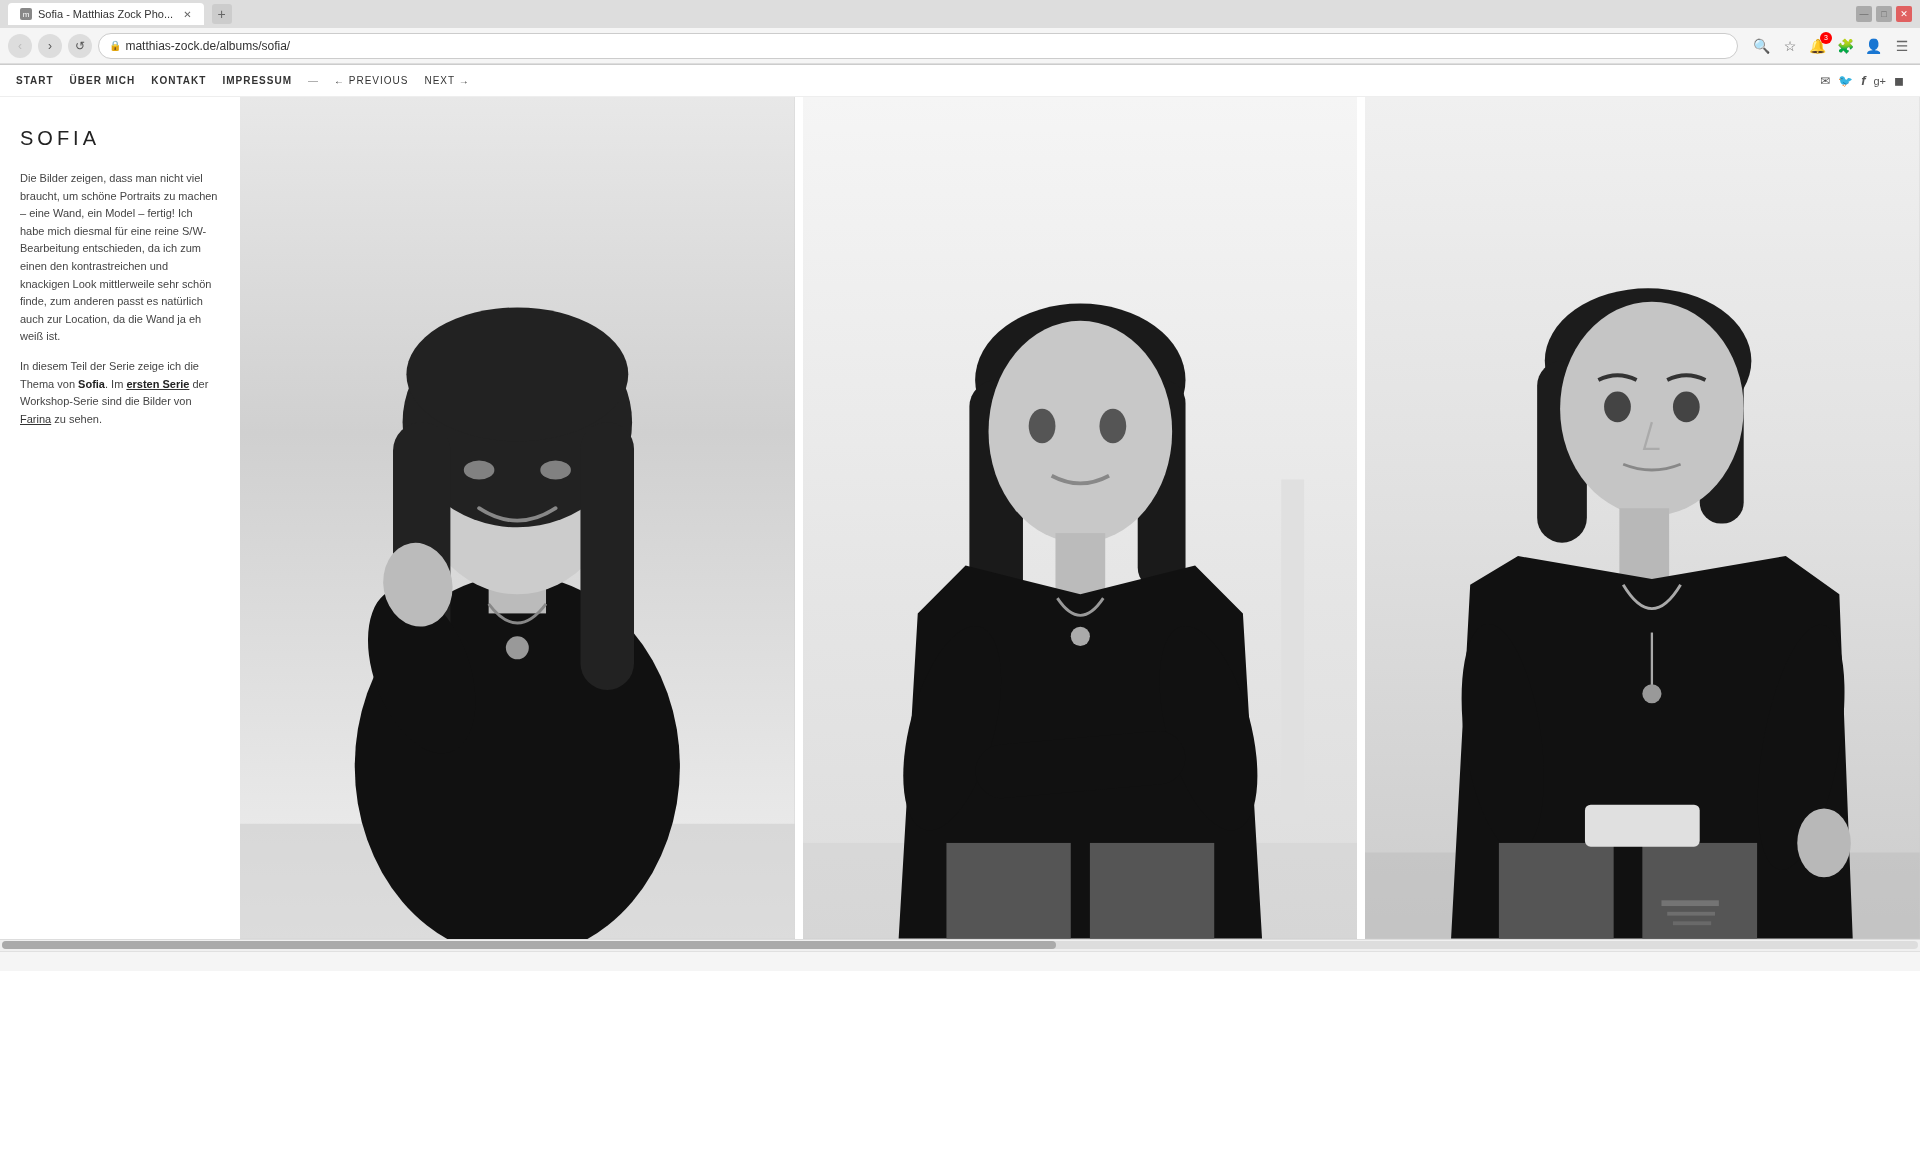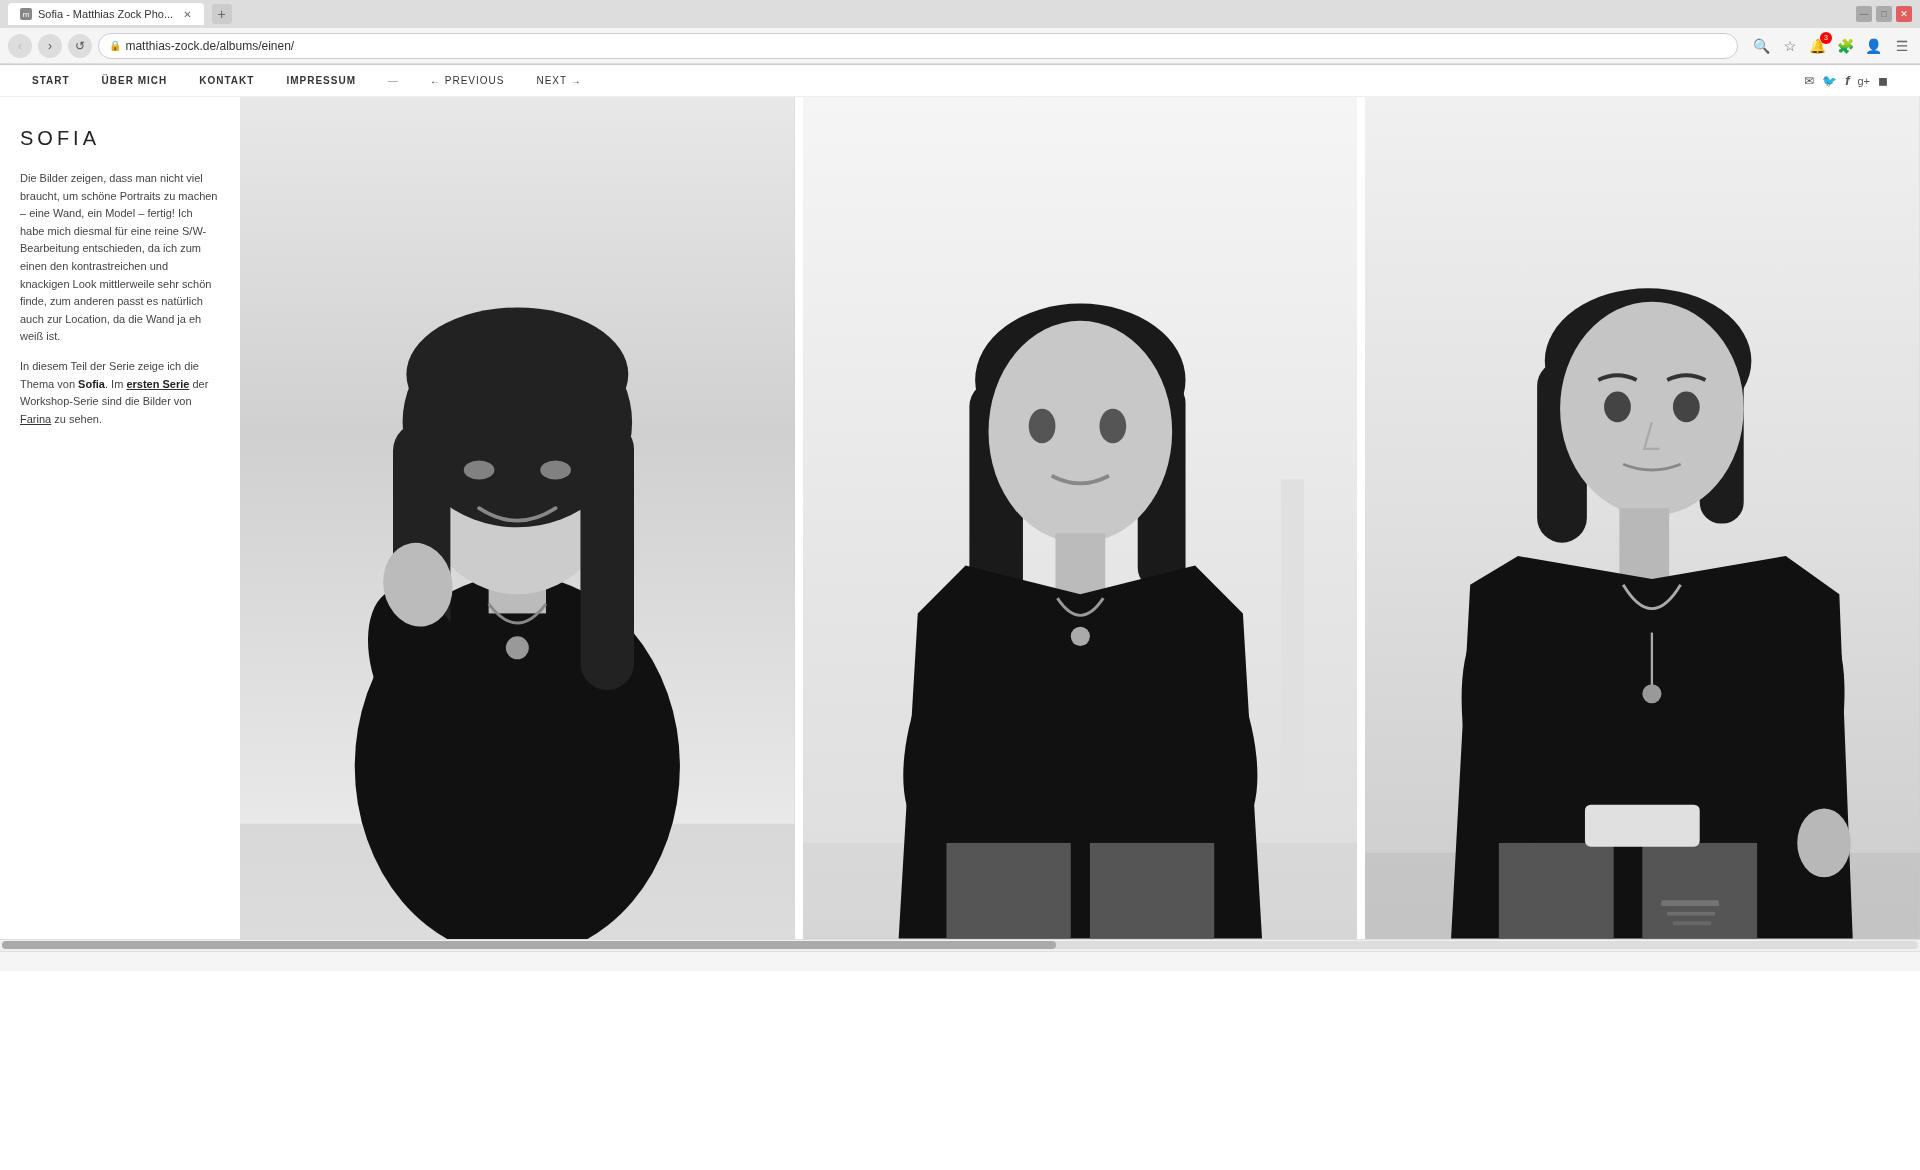--- a/index.html
+++ b/index.html
@@ -147,24 +147,24 @@
       width: 12px;
       height: 12px;
       border-radius: 50%;
       display: flex;
       align-items: center;
       justify-content: center;
     }
 
     
     .site-nav {
-      padding: 8px 32px;
-      display: flex;
-      align-items: center;
-      gap: 32px;
+      padding: 8px 16px;
+      display: flex;
+      align-items: center;
+      gap: 16px;
       border-bottom: 1px solid #eee;
     }
     .site-nav-link {
       font-size: 10px;
       font-weight: bold;
       text-transform: uppercase;
       letter-spacing: 1px;
       color: #333;
       text-decoration: none;
       cursor: pointer;
@@ -332,21 +332,21 @@
       <div class="window-btn win-close">✕</div>
     </div>
   </div>
 
   <div class="nav-bar">
     <div class="nav-btn disabled">‹</div>
     <div class="nav-btn">›</div>
     <div class="nav-btn">↺</div>
     <div class="address-bar">
       <span class="address-lock">🔒</span>
-      <span>matthias-zock.de/albums/einen/</span>
+      <span>matthias-zock.de/albums/sofia/</span>
     </div>
     <div class="nav-icons-right">
       <div class="nav-icon">🔍</div>
       <div class="nav-icon">☆</div>
       <div class="notification-badge">
         <div class="nav-icon">🔔</div>
         <div class="badge">3</div>
       </div>
       <div class="nav-icon">🧩</div>
       <div class="nav-icon">👤</div>

